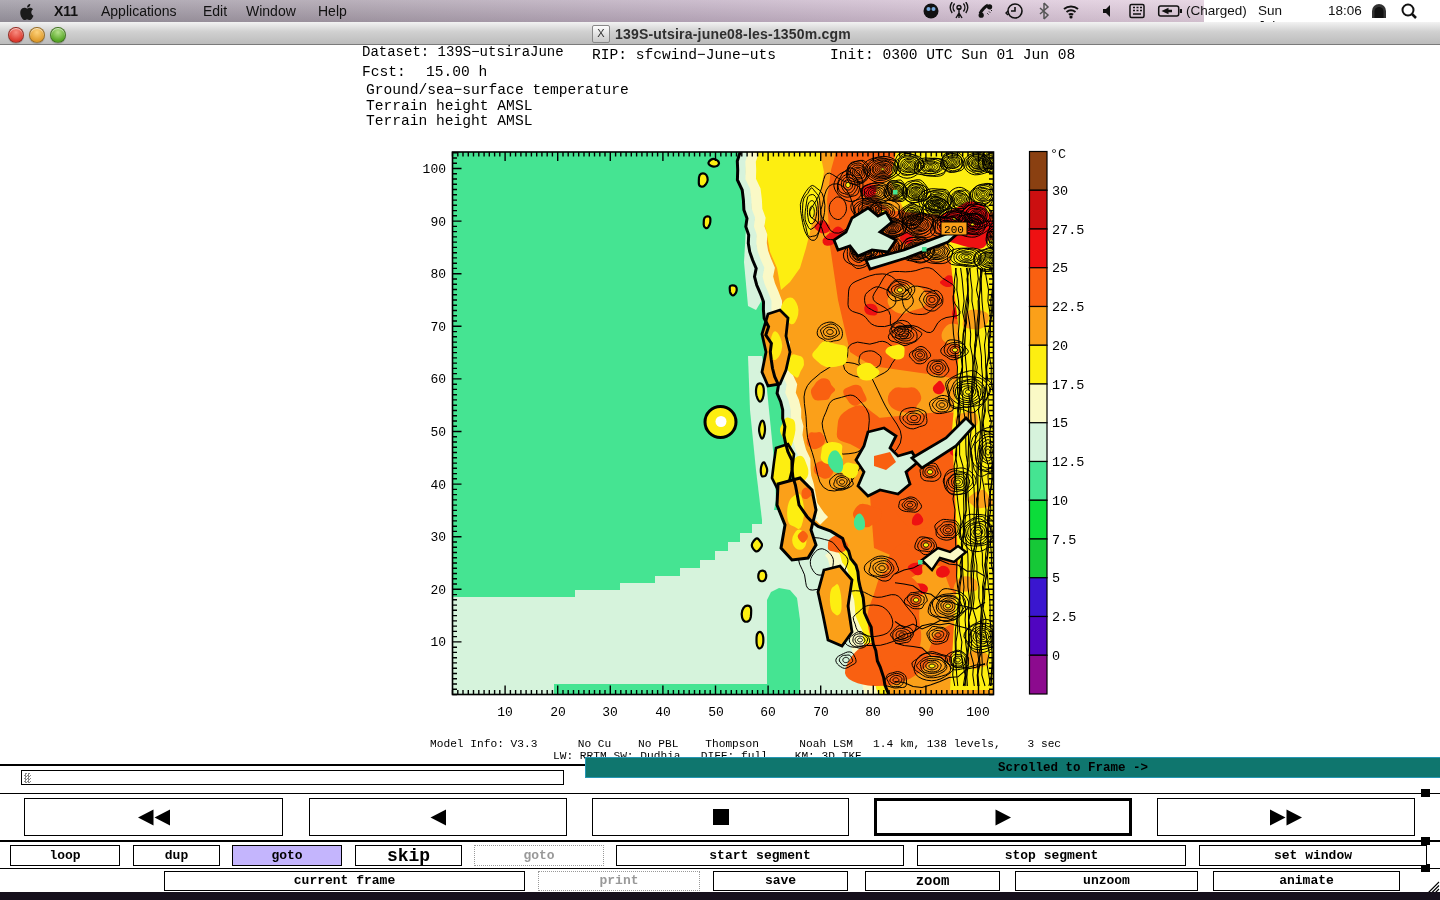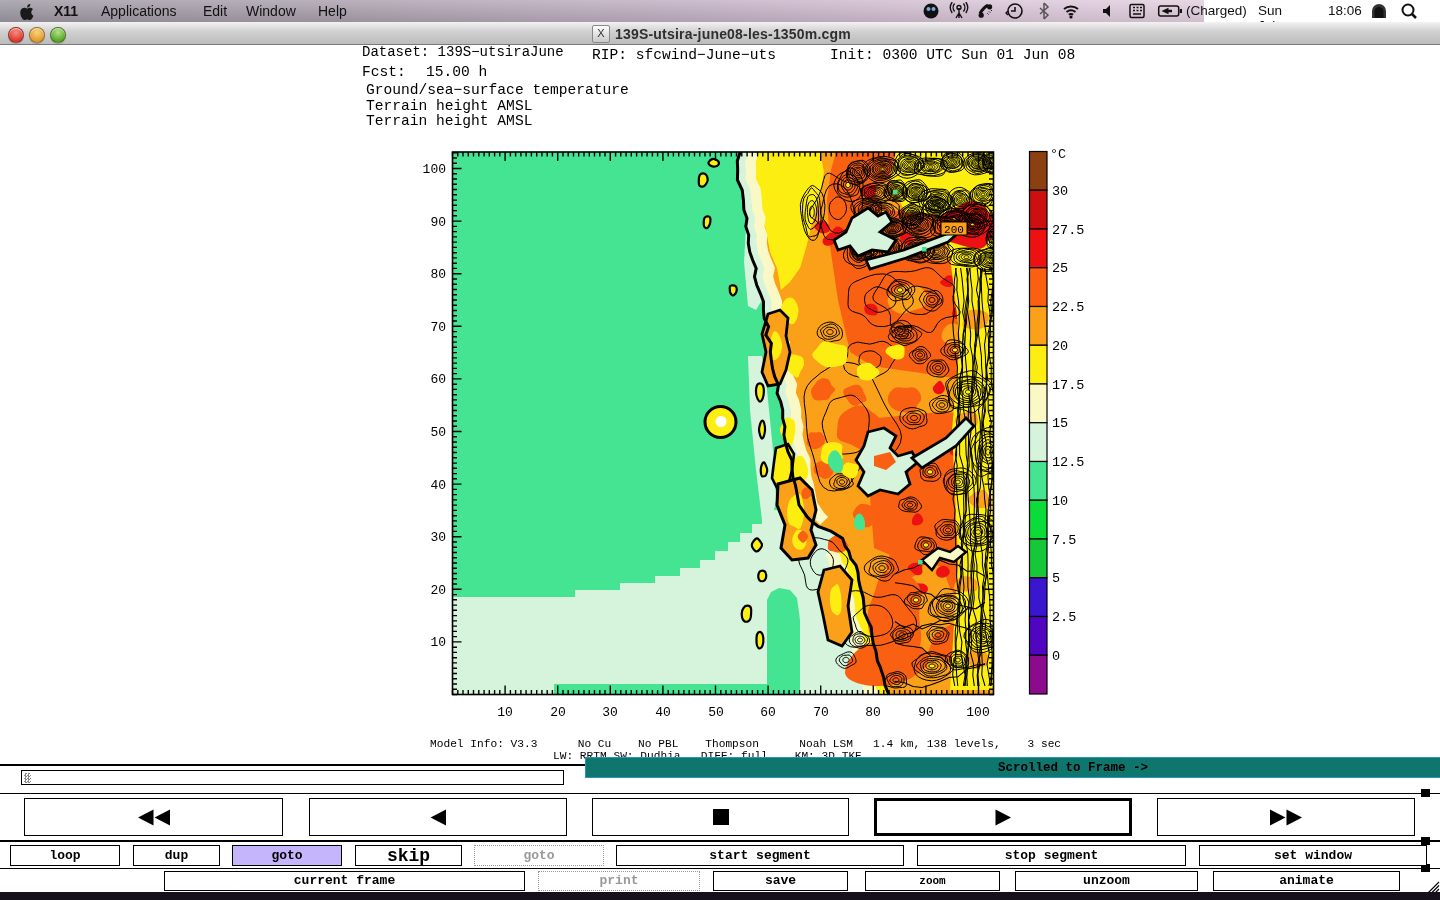--- a/index.html
+++ b/index.html
@@ -709,21 +709,21 @@
 <div style="position:absolute;left:232px;top:845px;width:110px;height:21px;border:1.4px solid #000;background:#c4b5fd;box-sizing:border-box;display:flex;align-items:center;justify-content:center;font-family:'Liberation Mono',monospace;font-weight:bold;font-size:13px;color:#000">goto</div>
 <div style="position:absolute;left:355px;top:845px;width:107px;height:21px;border:1.4px solid #000;background:#fff;box-sizing:border-box;display:flex;align-items:center;justify-content:center;font-family:'Liberation Mono',monospace;font-weight:bold;font-size:18px;color:#000">skip</div>
 <div style="position:absolute;left:474px;top:845px;width:130px;height:21px;border:1.4px dotted #999;background:#fff;box-sizing:border-box;display:flex;align-items:center;justify-content:center;font-family:'Liberation Mono',monospace;font-weight:bold;font-size:13px;color:#999">goto</div>
 <div style="position:absolute;left:616px;top:845px;width:288px;height:21px;border:1.4px solid #000;background:#fff;box-sizing:border-box;display:flex;align-items:center;justify-content:center;font-family:'Liberation Mono',monospace;font-weight:bold;font-size:13px;color:#000">start segment</div>
 <div style="position:absolute;left:917px;top:845px;width:269px;height:21px;border:1.4px solid #000;background:#fff;box-sizing:border-box;display:flex;align-items:center;justify-content:center;font-family:'Liberation Mono',monospace;font-weight:bold;font-size:13px;color:#000">stop segment</div>
 <div style="position:absolute;left:1199px;top:845px;width:228px;height:21px;border:1.4px solid #000;background:#fff;box-sizing:border-box;display:flex;align-items:center;justify-content:center;font-family:'Liberation Mono',monospace;font-weight:bold;font-size:13px;color:#000">set window</div>
 <div style="position:absolute;left:14px;top:893px;width:135px;height:20.5px;border:1.4px solid #000;background:#fff;box-sizing:border-box;display:flex;align-items:center;justify-content:center;font-family:'Liberation Mono',monospace;font-weight:bold;font-size:13px;color:#000">done</div>
 <div style="position:absolute;left:164px;top:870.5px;width:361px;height:20.5px;border:1.4px solid #000;background:#fff;box-sizing:border-box;display:flex;align-items:center;justify-content:center;font-family:'Liberation Mono',monospace;font-weight:bold;font-size:13px;color:#000">current frame</div>
 <div style="position:absolute;left:538px;top:870.5px;width:162px;height:20.5px;border:1.4px dotted #999;background:#fff;box-sizing:border-box;display:flex;align-items:center;justify-content:center;font-family:'Liberation Mono',monospace;font-weight:bold;font-size:13px;color:#999">print</div>
 <div style="position:absolute;left:713px;top:870.5px;width:135px;height:20.5px;border:1.4px solid #000;background:#fff;box-sizing:border-box;display:flex;align-items:center;justify-content:center;font-family:'Liberation Mono',monospace;font-weight:bold;font-size:13px;color:#000">save</div>
-<div style="position:absolute;left:865px;top:870.5px;width:135px;height:20.5px;border:1.4px solid #000;background:#fff;box-sizing:border-box;display:flex;align-items:center;justify-content:center;font-family:'Liberation Mono',monospace;font-weight:bold;font-size:11px;color:#000">zoom</div>
+<div style="position:absolute;left:865px;top:870.5px;width:135px;height:20.5px;border:1.4px solid #000;background:#fff;box-sizing:border-box;display:flex;align-items:center;justify-content:center;font-family:'Liberation Mono',monospace;font-weight:bold;font-size:14px;color:#000">zoom</div>
 <div style="position:absolute;left:1015px;top:870.5px;width:183px;height:20.5px;border:1.4px solid #000;background:#fff;box-sizing:border-box;display:flex;align-items:center;justify-content:center;font-family:'Liberation Mono',monospace;font-weight:bold;font-size:13px;color:#000">unzoom</div>
 <div style="position:absolute;left:1213px;top:870.5px;width:187px;height:20.5px;border:1.4px solid #000;background:#fff;box-sizing:border-box;display:flex;align-items:center;justify-content:center;font-family:'Liberation Mono',monospace;font-weight:bold;font-size:13px;color:#000">animate</div>
 <svg style="position:absolute;left:1427px;top:881px" width="13" height="13" viewBox="0 0 13 13">
     <path d="M12 1 L1 12 M12 4.5 L4.5 12 M12 8 L8 12" stroke="#000" stroke-width="1.1"></path>
   </svg>
 <div style="position:absolute;left:0;top:891.5px;width:1440px;height:8.5px;background:#16101c"></div>
 <div style="position:absolute;left:0;top:0;width:1204px;height:22px;background:linear-gradient(90deg,#9b96a1 0%,#a89daa 28%,#c0aec2 58%,#dac5d8 85%,#e2cede 100%)">
  <div style="position:absolute;left:0;top:0;width:100%;height:100%;background:linear-gradient(#ffffff33,#00000014)"></div>
  <svg style="position:absolute;left:20px;top:3.5px" width="14" height="16" viewBox="0 0 24 28" fill="#1a1a1a">
       <path d="M19.5 14.8c-.04-3.6 2.94-5.33 3.07-5.41-1.67-2.44-4.27-2.78-5.19-2.81-2.2-.23-4.31 1.3-5.43 1.3-1.12 0-2.85-1.27-4.69-1.23-2.41.04-4.64 1.4-5.88 3.56-2.51 4.35-.64 10.78 1.8 14.31 1.2 1.73 2.61 3.66 4.47 3.59 1.8-.07 2.47-1.16 4.64-1.16s2.78 1.16 4.68 1.12c1.94-.03 3.16-1.75 4.34-3.49 1.37-2 1.93-3.93 1.96-4.03-.04-.02-3.76-1.44-3.77-5.75z"></path>

